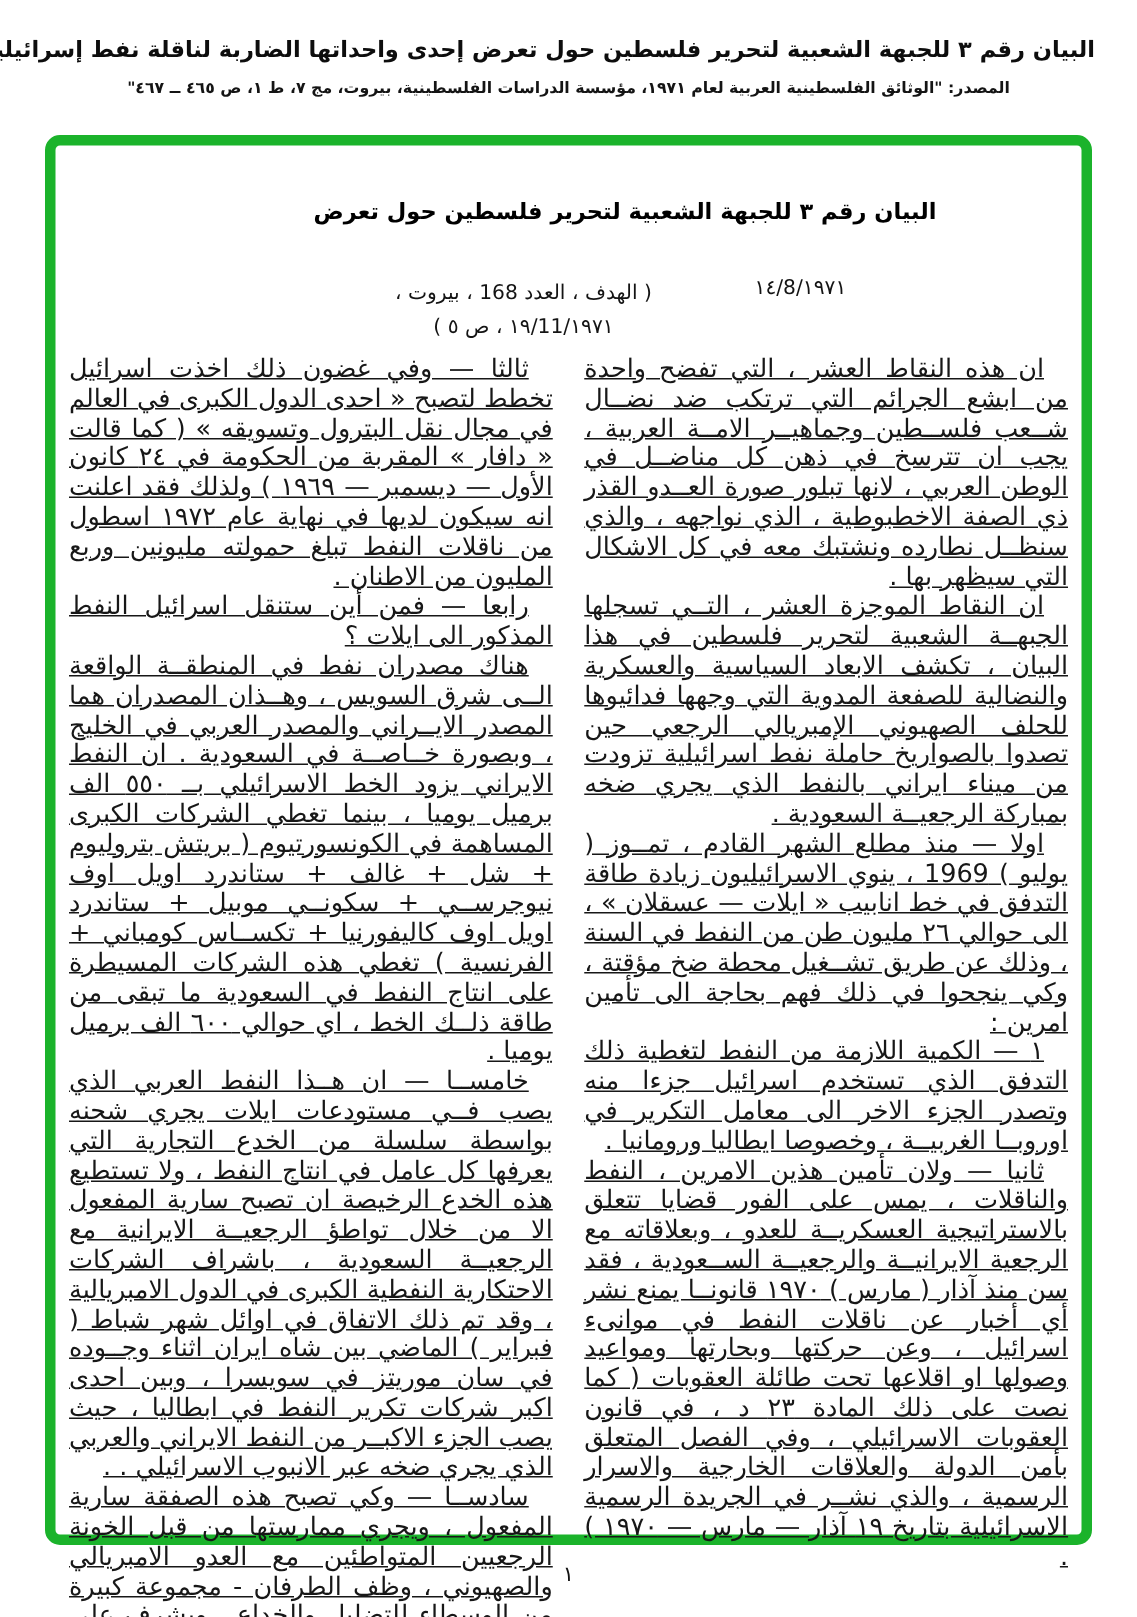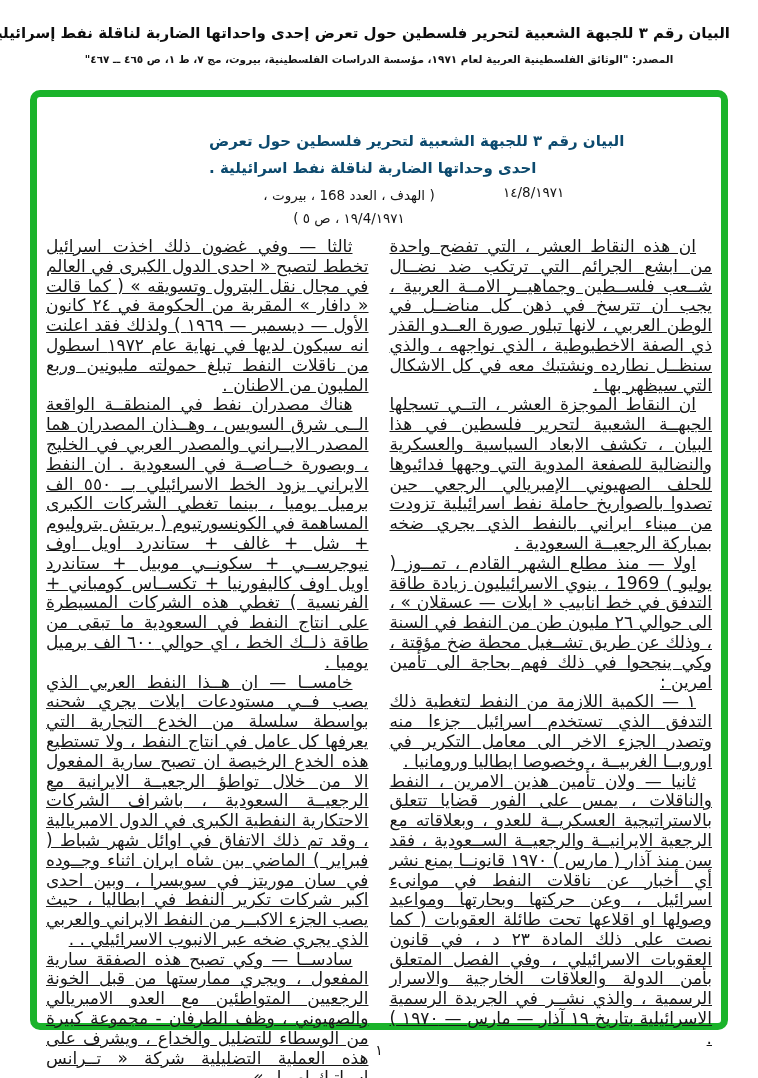--- a/index.html
+++ b/index.html
@@ -42,21 +42,21 @@
     background: #ffffff;
   }
   .doc-title {
     position: absolute;
     left: 172px; top: 31px;
     direction: rtl;
     text-align: left;
     font-size: 15px;
     font-weight: bold;
     line-height: 27px;
-    color: #0c4a6e;
+    color: #000000;
   }
   .doc-title div { white-space: nowrap; }
   .cite-date {
     position: absolute;
     left: 466px; top: 87px;
     direction: rtl;
     font-size: 13.5px;
     color: #141414;
   }
   .cite-ref {
@@ -100,42 +100,42 @@
 <div class="page">
 
   <div class="hdr-title">البيان رقم ٣ للجبهة الشعبية لتحرير فلسطين حول تعرض إحدى واحداتها الضاربة لناقلة نفط إسرائيلية</div>
 
   <div class="hdr-source">المصدر: "الوثائق الفلسطينية العربية لعام ١٩٧١، مؤسسة الدراسات الفلسطينية، بيروت، مج ٧، ط ١، ص ٤٦٥ ــ ٤٦٧"</div>
 
   <div class="frame">
 
     <div class="doc-title">
       <div>البيان رقم ٣ للجبهة الشعبية لتحرير فلسطين حول تعرض</div>
-      <div>احدى وحداتها الضاربة لناقلة نفط اسرائيلية .</div>
     </div>
 
     <div class="cite-date">١٩٧١/8/١٤</div>
 
     <div class="cite-ref">
       <div>( الهدف ، العدد 168 ، بيروت ،</div>
-      <div>١٩٧١/4/١٩ ، ص ٥ )</div>
+      <div>١٩٧١/11/١٩ ، ص ٥ )</div>
     </div>
 
     <div class="columns">
 
       <div class="col">
         <p>ان هذه النقاط العشر ، التي تفضح واحدة من ابشع الجرائم التي ترتكب ضد نضــال شــعب فلســطين وجماهيــر الامــة العربية ، يجب ان تترسخ في ذهن كل مناضــل في الوطن العربي ، لانها تبلور صورة العــدو القذر ذي الصفة الاخطبوطية ، الذي نواجهه ، والذي سنظــل نطارده ونشتبك معه في كل الاشكال التي سيظهر بها .</p>
         <p>ان النقاط الموجزة العشر ، التــي تسجلها الجبهــة الشعبية لتحرير فلسطين في هذا البيان ، تكشف الابعاد السياسية والعسكرية والنضالية للصفعة المدوية التي وجهها فدائيوها للحلف الصهيوني الإمبريالي الرجعي حين تصدوا بالصواريخ حاملة نفط اسرائيلية تزودت من ميناء ايراني بالنفط الذي يجري ضخه بمباركة الرجعيــة السعودية .</p>
         <p>اولا — منذ مطلع الشهر القادم ، تمــوز ( يوليو ) 1969 ، ينوي الاسرائيليون زيادة طاقة التدفق في خط انابيب « ايلات — عسقلان » ، الى حوالي ٢٦ مليون طن من النفط في السنة ، وذلك عن طريق تشــغيل محطة ضخ مؤقتة ، وكي ينجحوا في ذلك فهم بحاجة الى تأمين امرين :</p>
         <p>١ — الكمية اللازمة من النفط لتغطية ذلك التدفق الذي تستخدم اسرائيل جزءا منه وتصدر الجزء الاخر الى معامل التكرير في اوروبــا الغربيــة ، وخصوصا ايطاليا ورومانيا .</p>
         <p>ثانيا — ولان تأمين هذين الامرين ، النفط والناقلات ، يمس على الفور قضايا تتعلق بالاستراتيجية العسكريــة للعدو ، وبعلاقاته مع الرجعية الايرانيــة والرجعيــة الســعودية ، فقد سن منذ آذار ( مارس ) ١٩٧٠ قانونــا يمنع نشر أي أخبار عن ناقلات النفط في موانىء اسرائيل ، وعن حركتها وبحارتها ومواعيد وصولها او اقلاعها تحت طائلة العقوبات ( كما نصت على ذلك المادة ٢٣ د ، في قانون العقوبات الاسرائيلي ، وفي الفصل المتعلق بأمن الدولة والعلاقات الخارجية والاسرار الرسمية ، والذي نشــر في الجريدة الرسمية الاسرائيلية بتاريخ ١٩ آذار — مارس — ١٩٧٠ ) .</p>
       </div>
 
       <div class="col">
         <p>ثالثا — وفي غضون ذلك اخذت اسرائيل تخطط لتصبح « احدى الدول الكبرى في العالم في مجال نقل البترول وتسويقه » ( كما قالت « دافار » المقربة من الحكومة في ٢٤ كانون الأول — ديسمبر — ١٩٦٩ ) ولذلك فقد اعلنت انه سيكون لديها في نهاية عام ١٩٧٢ اسطول من ناقلات النفط تبلغ حمولته مليونين وربع المليون من الاطنان .</p>
+        <p>رابعا — فمن أين ستنقل اسرائيل النفط المذكور الى ايلات ؟</p>
         <p>هناك مصدران نفط في المنطقــة الواقعة الــى شرق السويس ، وهــذان المصدران هما المصدر الايــراني والمصدر العربي في الخليج ، وبصورة خــاصــة في السعودية . ان النفط الايراني يزود الخط الاسرائيلي بــ ٥٥٠ الف برميل يوميا ، بينما تغطي الشركات الكبرى المساهمة في الكونسورتيوم ( بريتش بتروليوم + شل + غالف + ستاندرد اويل اوف نيوجرســي + سكونــي موبيل + ستاندرد اويل اوف كاليفورنيا + تكســاس كومباني + الفرنسية ) تغطي هذه الشركات المسيطرة على انتاج النفط في السعودية ما تبقى من طاقة ذلــك الخط ، اي حوالي ٦٠٠ الف برميل يوميا .</p>
         <p>خامســا — ان هــذا النفط العربي الذي يصب فــي مستودعات ايلات يجري شحنه بواسطة سلسلة من الخدع التجارية التي يعرفها كل عامل في انتاج النفط ، ولا تستطيع هذه الخدع الرخيصة ان تصبح سارية المفعول الا من خلال تواطؤ الرجعيــة الايرانية مع الرجعيــة السعودية ، باشراف الشركات الاحتكارية النفطية الكبرى في الدول الامبريالية ، وقد تم ذلك الاتفاق في اوائل شهر شباط ( فبراير ) الماضي بين شاه ايران اثناء وجــوده في سان موريتز في سويسرا ، وبين احدى اكبر شركات تكرير النفط في ابطاليا ، حيث يصب الجزء الاكبــر من النفط الايراني والعربي الذي يجري ضخه عبر الانبوب الاسرائيلي . .</p>
         <p>سادســا — وكي تصبح هذه الصفقة سارية المفعول ، ويجري ممارستها من قبل الخونة الرجعيين المتواطئين مع العدو الامبريالي والصهيوني ، وظف الطرفان - مجموعة كبيرة من الوسطاء للتضليل والخداع ، ويشرف على هذه العملية التضليلية شركة « تــرانس اسياتيك اويــل »</p>
       </div>
 
     </div>
   </div>
 
   <div class="page-num">١</div>
 

